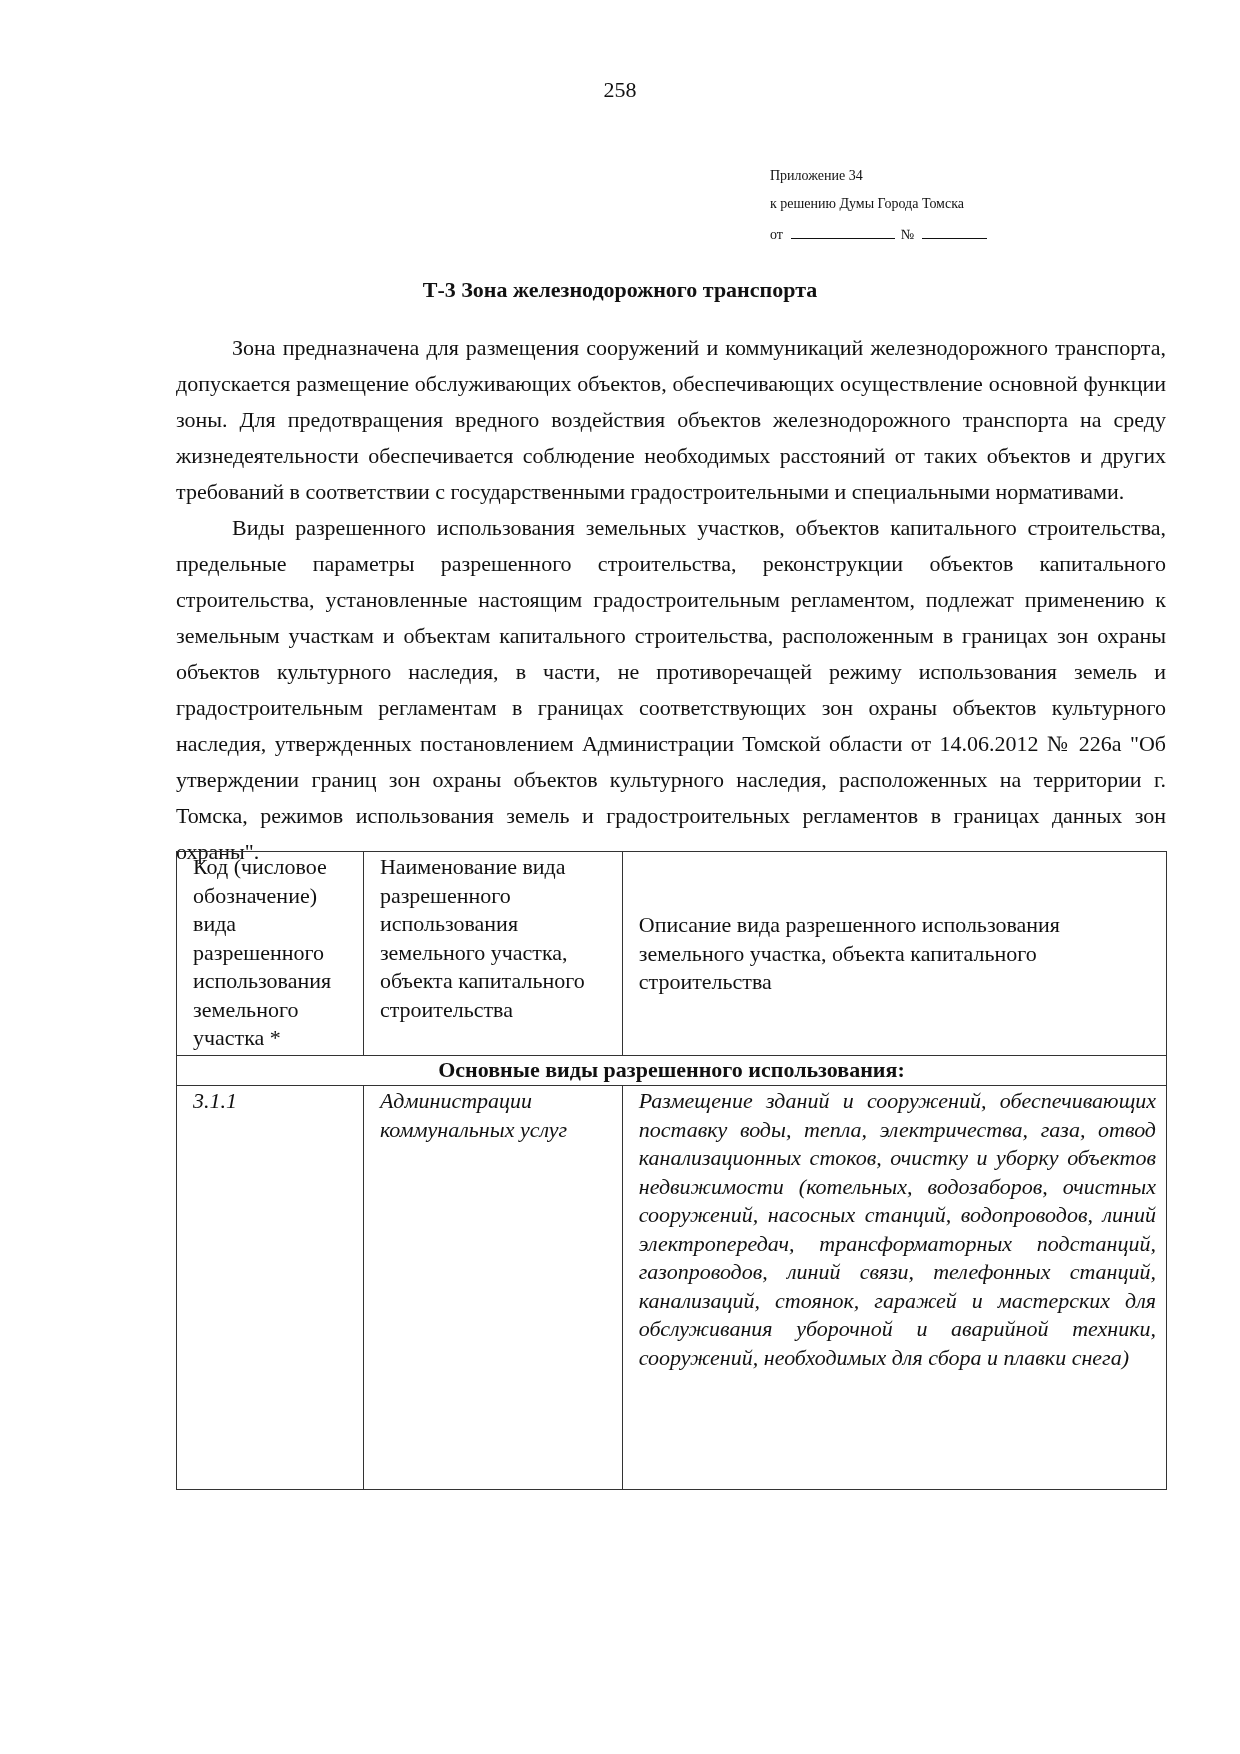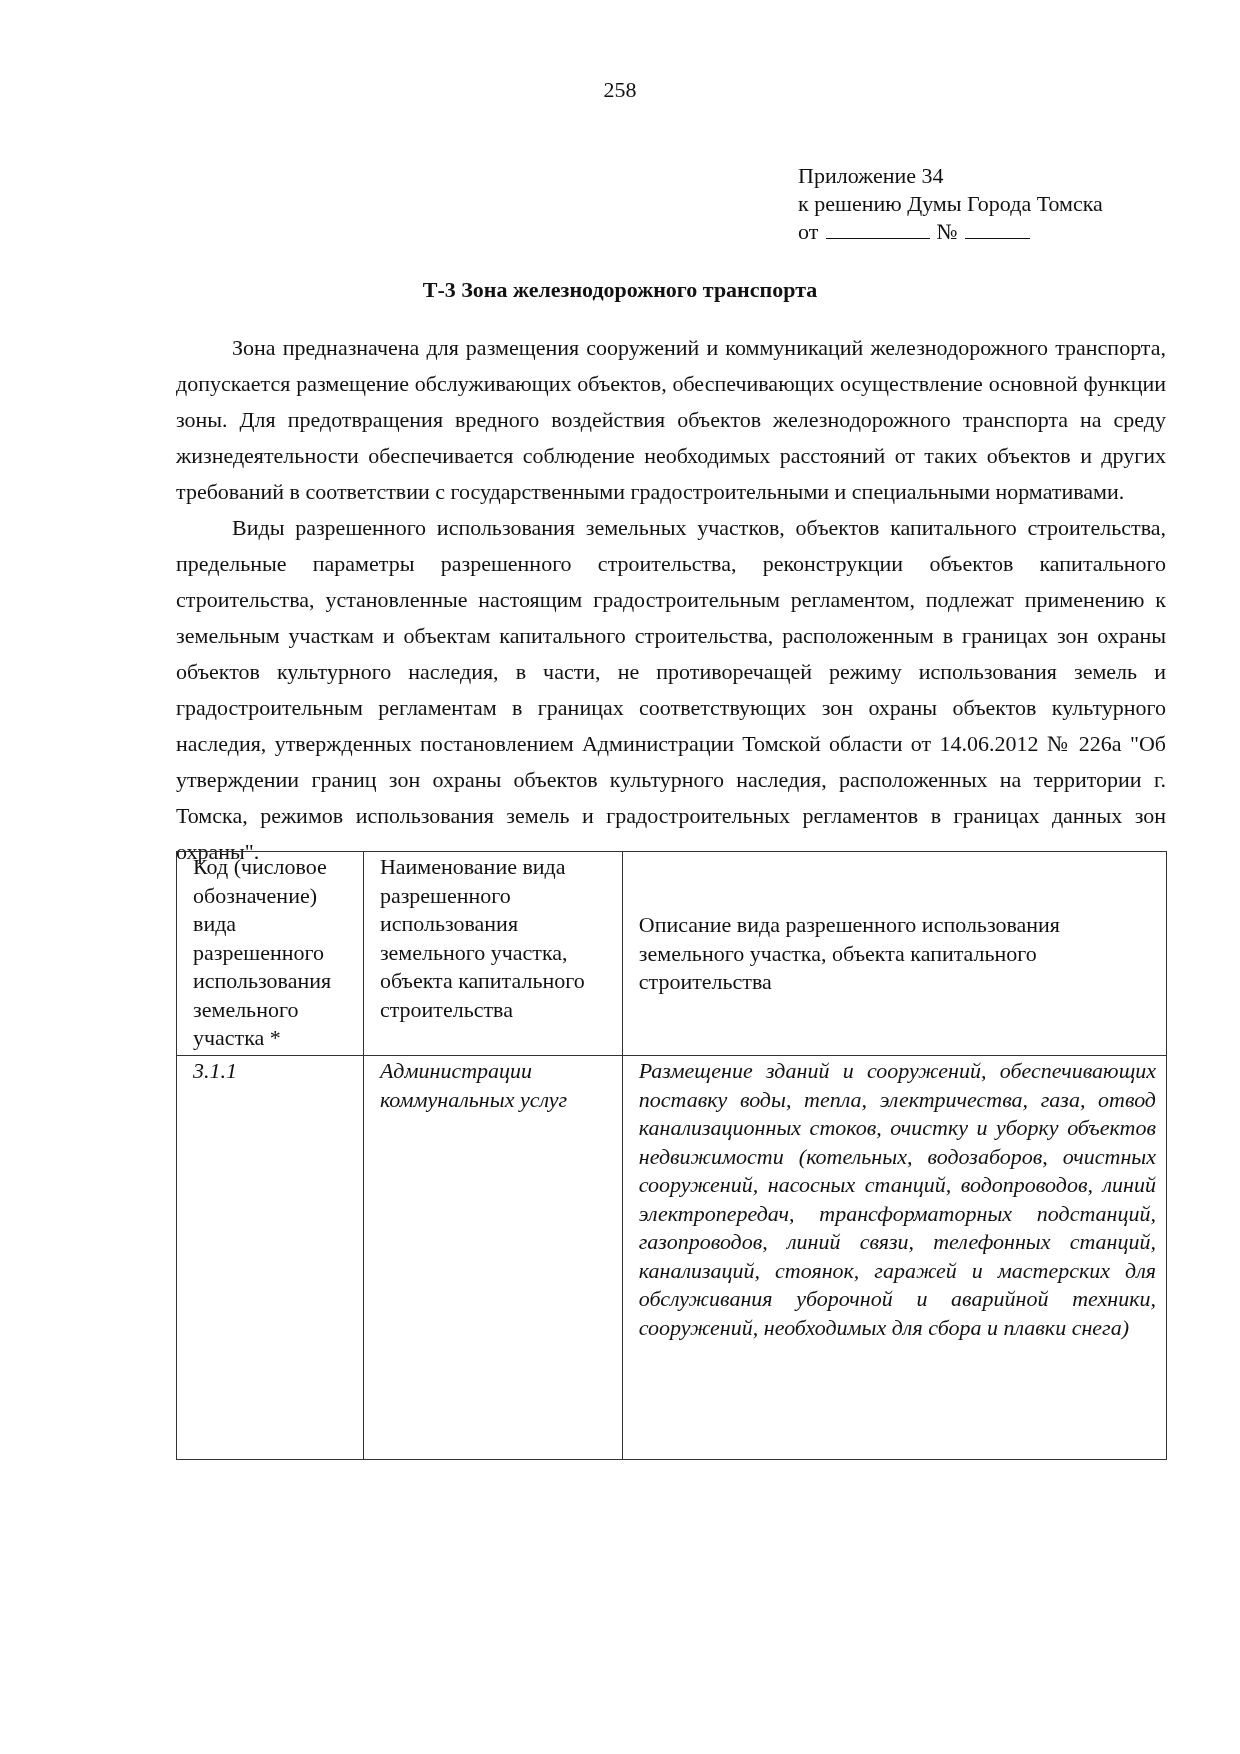--- a/index.html
+++ b/index.html
@@ -20,22 +20,22 @@
       top: 76px;
       left: 0;
       width: 1240px;
       text-align: center;
       font-size: 22px;
       line-height: 28px;
     }
     .appendix {
       position: absolute;
       top: 162px;
-      left: 798px;
-      font-size: 22px;
+      left: 770px;
+      font-size: 14px;
       line-height: 28px;
     }
     .appendix div { white-space: nowrap; }
     .blank {
       display: inline-block;
       border-bottom: 1.5px solid #111;
       height: 20px;
       vertical-align: baseline;
     }
     .blank.date { width: 104px; margin: 0 6px 0 8px; }
@@ -113,19 +113,22 @@
   <p>Виды разрешенного использования земельных участков, объектов капитального строительства, предельные параметры разрешенного строительства, реконструкции объектов капитального строительства, установленные настоящим градостроительным регламентом, подлежат применению к земельным участкам и объектам капитального строительства, расположенным в границах зон охраны объектов культурного наследия, в части, не противоречащей режиму использования земель и градостроительным регламентам в границах соответствующих зон охраны объектов культурного наследия, утвержденных постановлением Администрации Томской области от 14.06.2012 № 226а "Об утверждении границ зон охраны объектов культурного наследия, расположенных на территории г. Томска, режимов использования земель и градостроительных регламентов в границах данных зон охраны".</p>
 </div>
 
 <table class="regs">
   <tbody>
       <tr class="head">
     <td class="c1">Код (числовое обозначение) вида разрешенного использования земельного участка *</td>
     <td class="c2">Наименование вида разрешенного использования земельного участка, объекта капитального строительства</td>
     <td class="c3">Описание вида разрешенного использования земельного участка, объекта капитального строительства</td>
   </tr>
+  <tr class="section">
+    <td colspan="3">Основные виды разрешенного использования:</td>
+  </tr>
   <tr class="r1">
     <td class="c1">3.1.1</td>
     <td class="c2">Администрации коммунальных услуг</td>
     <td class="c3 desc">Размещение зданий и сооружений, обеспечивающих поставку воды, тепла, электричества, газа, отвод канализационных стоков, очистку и уборку объектов недвижимости (котельных, водозаборов, очистных сооружений, насосных станций, водопроводов, линий электропередач, трансформаторных подстанций, газопроводов, линий связи, телефонных станций, канализаций, стоянок, гаражей и мастерских для обслуживания уборочной и аварийной техники, сооружений, необходимых для сбора и плавки снега)</td>
   </tr>
 </tbody>
   </table>
 
 </body></html>

